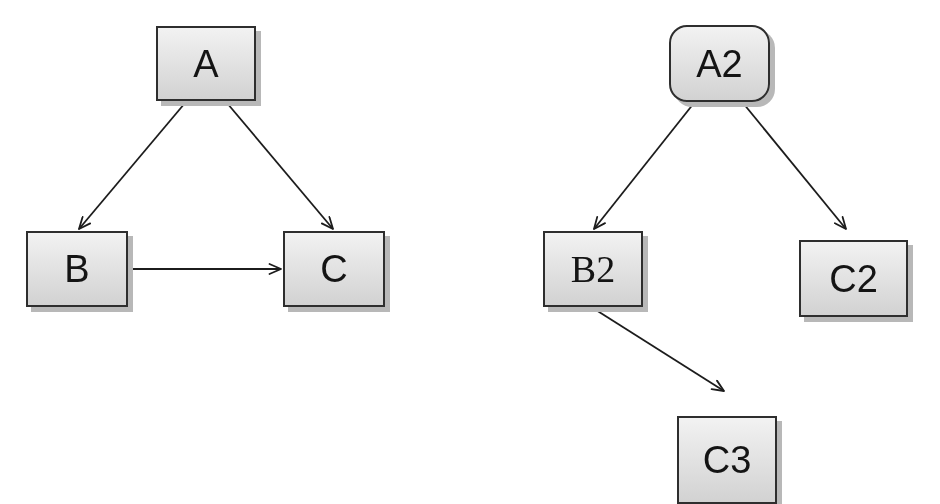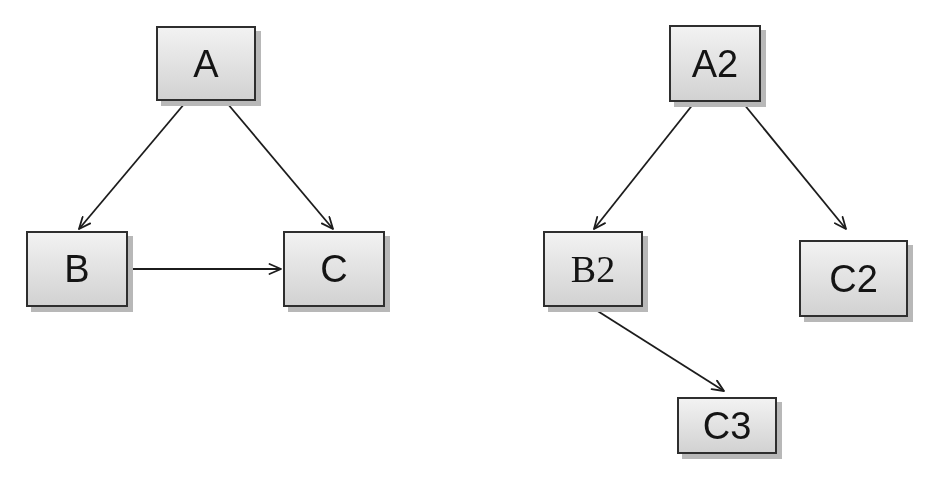--- a/index.html
+++ b/index.html
@@ -71,26 +71,26 @@
   <div id="node-layer">
       <div class="node" style="left: 156px; top: 26px; width: 100px; height: 75px;">
         <span class="node-label">A</span>
       </div>
       <div class="node" style="left: 26px; top: 231px; width: 102px; height: 76px;">
         <span class="node-label">B</span>
       </div>
       <div class="node" style="left: 283px; top: 231px; width: 102px; height: 76px;">
         <span class="node-label">C</span>
       </div>
-      <div class="node" style="left: 669px; top: 25px; width: 92px; height: 77px;">
+      <div class="node" style="left: 669px; top: 25px; width: 101px; height: 77px; border-radius: 18px;">
         <span class="node-label">A2</span>
       </div>
       <div class="node" style="left: 543px; top: 231px; width: 100px; height: 76px; font-family: Liberation Serif, serif;">
         <span class="node-label">B2</span>
       </div>
       <div class="node" style="left: 799px; top: 240px; width: 109px; height: 77px;">
         <span class="node-label">C2</span>
       </div>
-      <div class="node" style="left: 677px; top: 397px; width: 100px; height: 57px;">
+      <div class="node" style="left: 677px; top: 416px; width: 100px; height: 88px;">
         <span class="node-label">C3</span>
       </div>
     </div>
 </div>
 
 </body></html>

